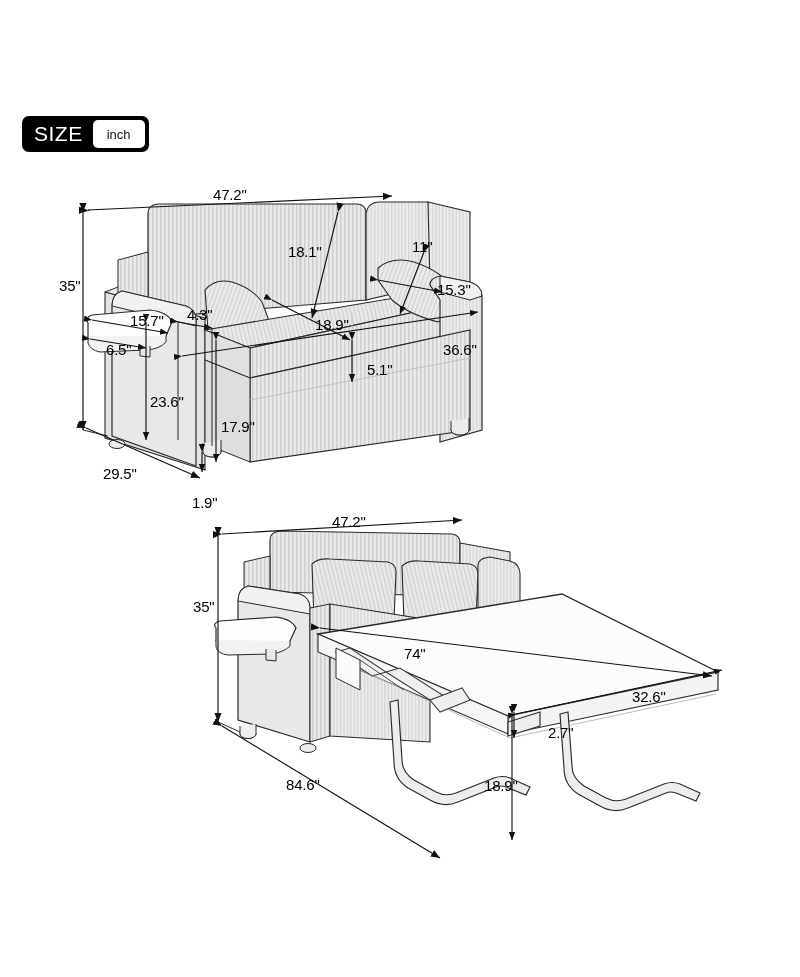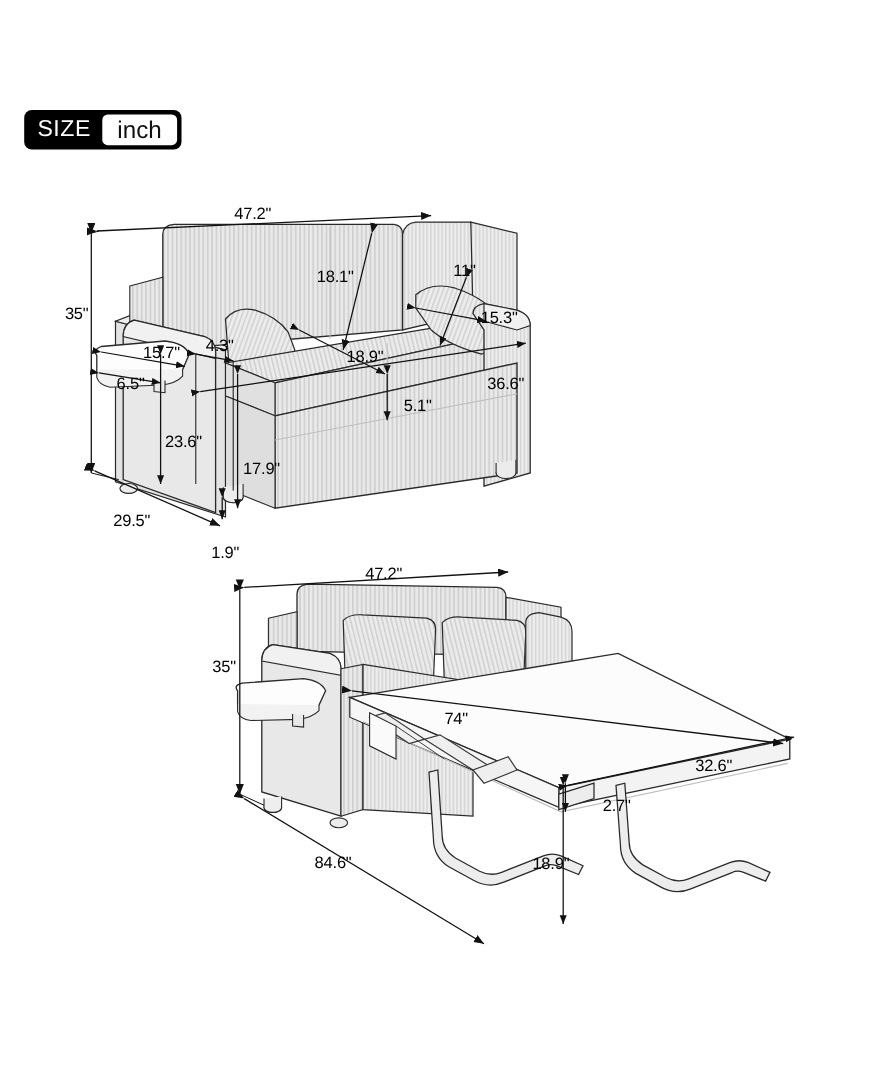--- a/index.html
+++ b/index.html
@@ -5,33 +5,33 @@
   html,body{margin:0;padding:0;background:#ffffff;}
   body{
     width:800px;height:977px;position:relative;overflow:hidden;
     font-family:"Liberation Sans","DejaVu Sans",sans-serif;
     color:#000;
   }
   #canvas{position:absolute;left:0;top:0;width:800px;height:977px;}
 
   
   .badge{
-    position:absolute;left:22px;top:100px;
+    position:absolute;left:22px;top:116px;
     display:flex;align-items:stretch;
     background:#000;border-radius:7px;
     padding:4px;box-sizing:border-box;height:36px;
   }
   .badge-size{
     color:#fff;font-size:21px;letter-spacing:.5px;
     display:flex;align-items:center;padding:0 10px 0 8px;
     font-weight:400;
   }
   .badge-unit{
     background:#fff;color:#111;border-radius:5px;
-    font-size:22px;display:flex;align-items:center;
+    font-size:13px;display:flex;align-items:center;
     padding:0 14px;
   }
 
   
   .dim{
     position:absolute;
     font-size:15px;
     color:#000;
     white-space:nowrap;
     font-family:"Liberation Sans","DejaVu Sans",sans-serif;

